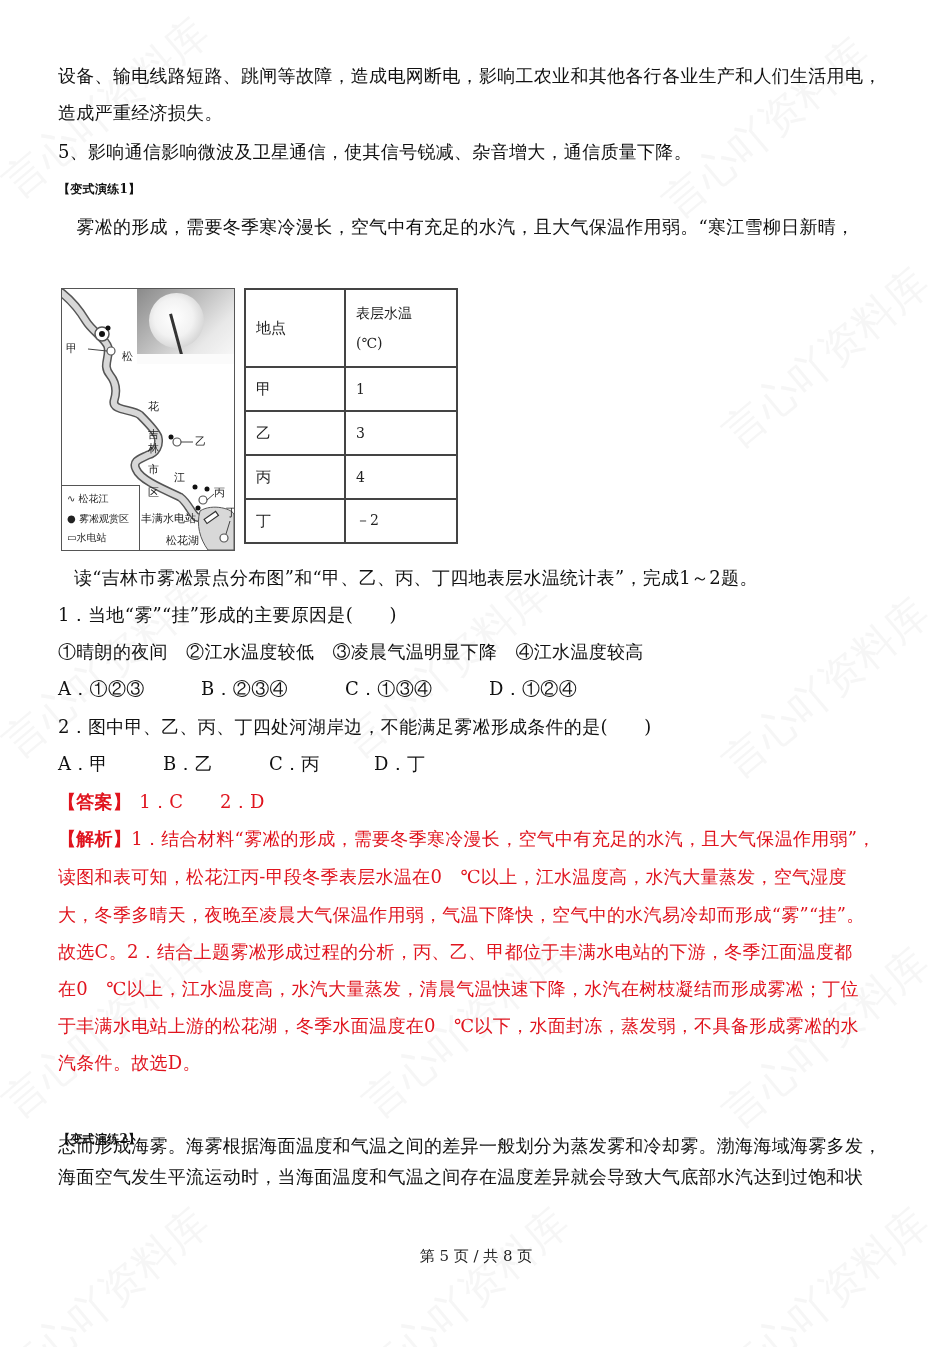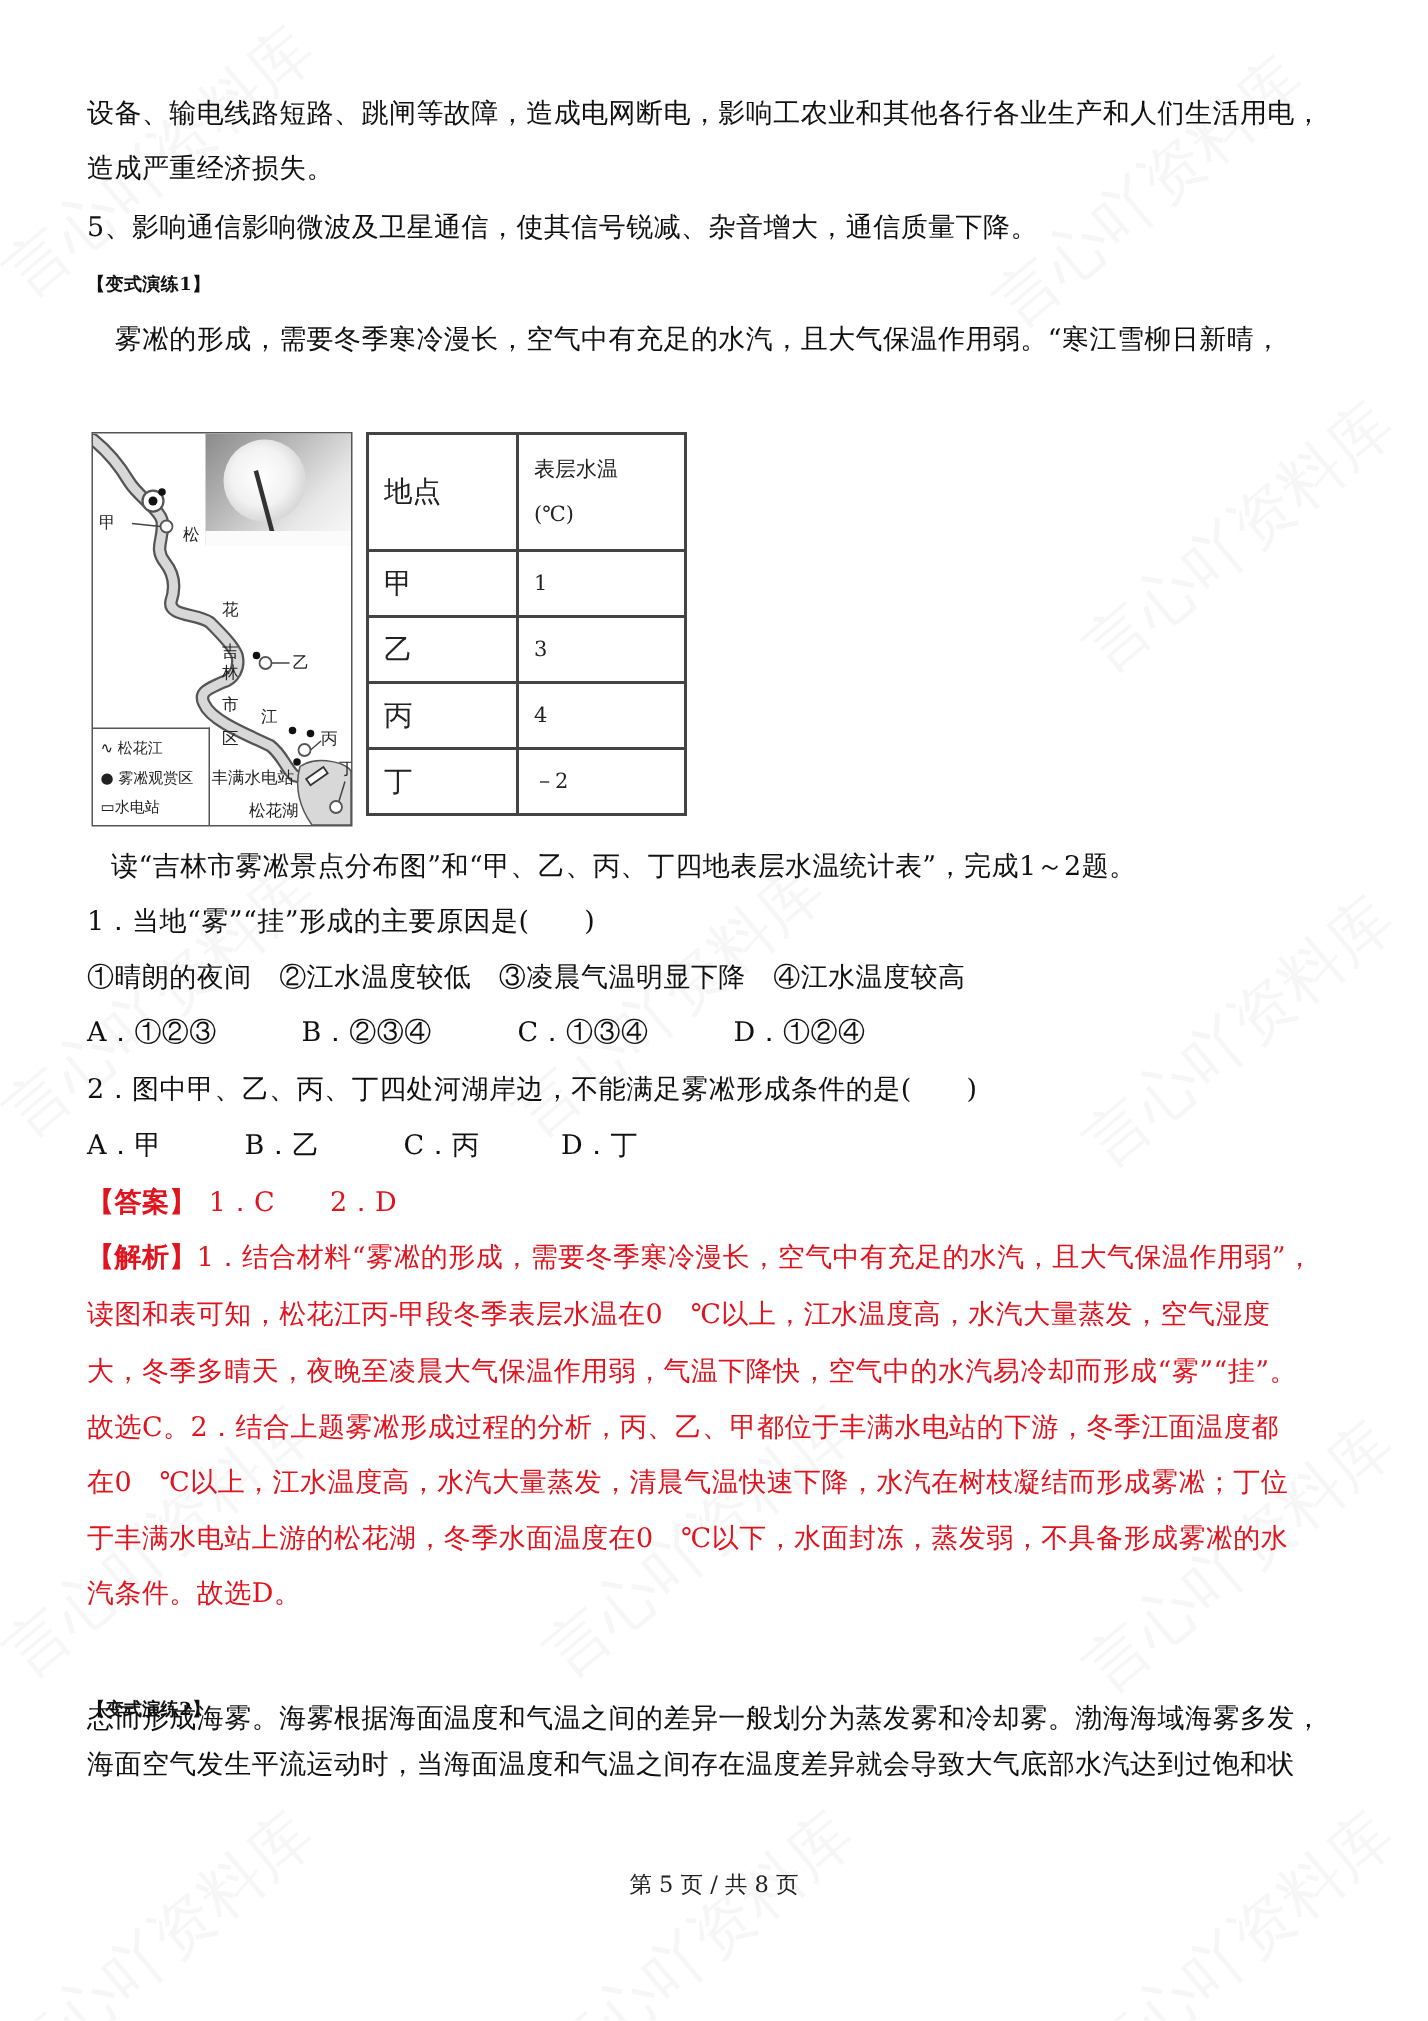--- a/index.html
+++ b/index.html
@@ -34,21 +34,21 @@
   .legend {
     position: absolute; left: 0; top: 196px; width: 77px; height: 65px; border-top: 1px solid #555; border-right: 1px solid #555;
     font-size: 10px;
   }
   .legend-item { position: absolute; left: 5px; font-size: 10px; white-space: nowrap; color: #222; }
   table.temp {
     position: absolute; left: 244px; top: 288px; border-collapse: collapse;
     font-family: "DejaVu Sans", "Liberation Sans", sans-serif;
   }
   table.temp td {
-    border: 2px solid #444; font-size: 19px; padding: 0 0 0 10px; vertical-align: middle; color: #222;
+    border: 2px solid #444; font-size: 15px; padding: 0 0 0 10px; vertical-align: middle; color: #222;
   }
   table.temp td.c1 { width: 88px; }
   table.temp td.c2 { width: 100px; font-family: "DejaVu Serif", serif; font-size: 14px; }
   table.temp tr.hdr td { height: 76px; }
   table.temp tr.row td { height: 42px; }
   .hdr2 { font-family: "DejaVu Sans", sans-serif; font-size: 17px; line-height: 30px; }
   .hdr2 .unit { font-size: 14px; }
   .watermark {
     position: absolute; font-size: 42px; color: rgba(180,180,180,0.12); transform: rotate(-40deg);
     font-family: "DejaVu Sans", sans-serif; white-space: nowrap; pointer-events: none;

